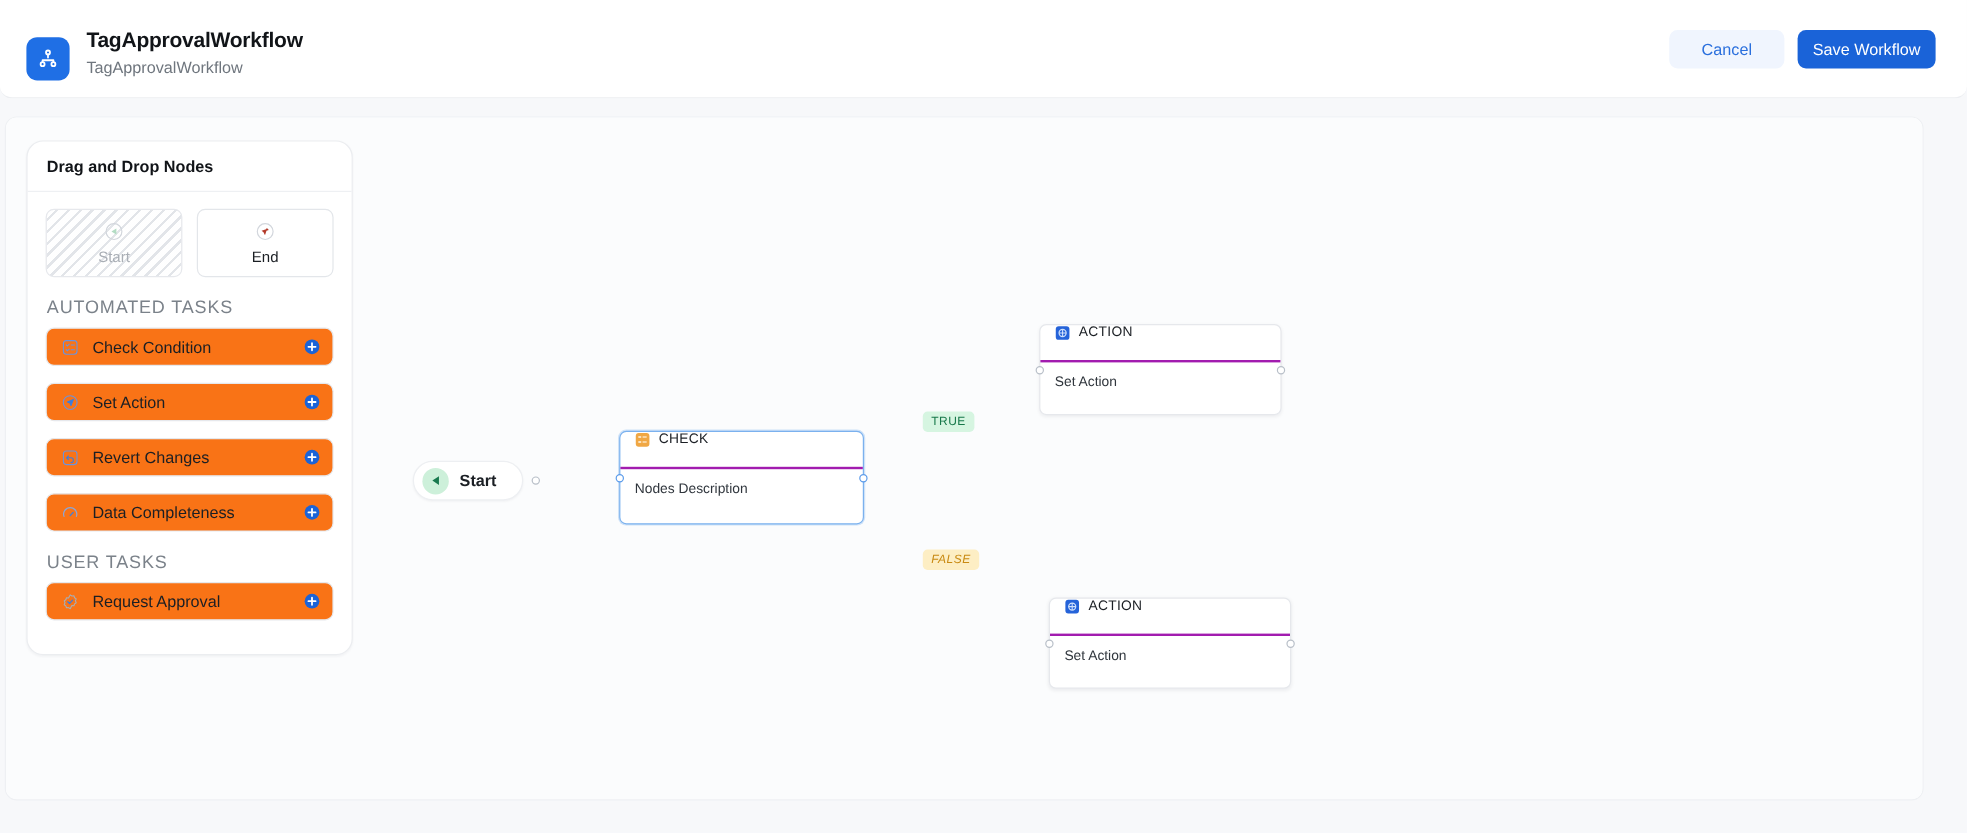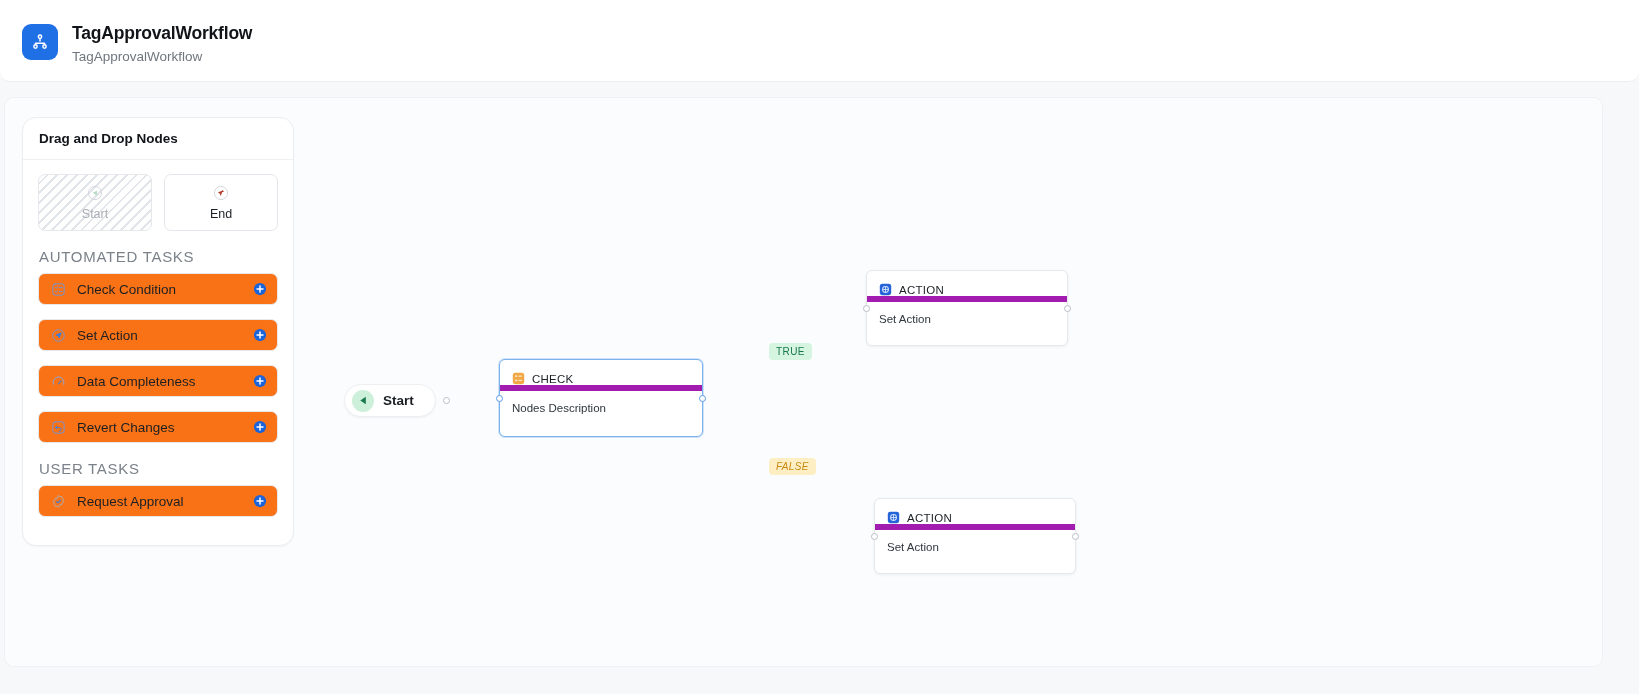--- a/index.html
+++ b/index.html
@@ -11,21 +11,21 @@
   }
 
   
   .header {
     position: absolute; left: 0; top: 0;
     width: 1639px; height: 82px;
     background: #ffffff;
     border-bottom: 1px solid #eceef1;
     border-radius: 0 0 10px 10px;
   }
-  .header-left { position: absolute; left: 22px; top: 22px; display: flex; align-items: flex-start; }
+  .header-left { position: absolute; left: 22px; top: 22px; display: flex; align-items: flex-end; }
   .app-icon {
     width: 36px; height: 36px; border-radius: 9px;
     background: #1f6fe5;
     display: flex; align-items: center; justify-content: center;
     margin-right: 14px; margin-top: 2px;
   }
   .title-block { padding-top: 0px; }
   .app-title { font-size: 17.5px; font-weight: bold; color: #111418; letter-spacing: -0.2px; line-height: 22px; }
   .app-subtitle { font-size: 13.5px; color: #6f767e; line-height: 20px; margin-top: 3px; }
 
@@ -112,28 +112,28 @@
     margin-right: 9px;
   }
   .start-text { font-size: 13.5px; font-weight: bold; color: #1b1f24; }
 
   .flow-node {
     background: #ffffff; border: 1px solid #e6e8ec; border-radius: 6px;
     box-shadow: 0 1px 3px rgba(16,24,40,0.06);
   }
   .flow-node.selected { border: 1px solid #7bb1ee; box-shadow: 0 0 0 1px rgba(123,177,238,0.35); }
   .node-head {
-    height: 31px; display: flex; align-items: flex-end; padding: 0 12px;
-    border-bottom: 6px solid #a21caf;
+    height: 31px; display: flex; align-items: flex-start; padding: 0 12px;
+    border-bottom: 2px solid #a21caf;
   }
   .node-type-ico { width: 13px; height: 13px; margin-right: 7px; display:flex; }
   .node-type { font-size: 11.5px; color: #1b1f24; letter-spacing: 0.25px; }
   .node-body { padding: 11px 12px; font-size: 11.5px; color: #30363d; }
 
-  .check-node { left: 494px; top: 261px; width: 204px; height: 78px; }
+  .check-node { left: 511px; top: 261px; width: 204px; height: 78px; }
   .action-node-a { left: 861px; top: 172px; width: 202px; height: 76px; }
   .action-node-b { left: 869px; top: 400px; width: 202px; height: 76px; }
 
   .handle {
     position: absolute; width: 7px; height: 7px; border-radius: 50%;
     background: #ffffff; border: 1px solid #b8bfc8;
   }
   .handle.blue { border-color: #5b9bea; }
 
   .badge {
@@ -155,20 +155,24 @@
         <circle cx="12" cy="5" r="2.2"></circle>
         <circle cx="6" cy="18" r="2.2"></circle>
         <circle cx="18" cy="18" r="2.2"></circle>
         <path d="M12 7.2v3.4M6 15.8v-2.2h12v2.2"></path>
       </svg>
     </div>
     <div class="title-block">
       <div class="app-title">TagApprovalWorkflow</div>
       <div class="app-subtitle">TagApprovalWorkflow</div>
     </div>
+  </div>
+  <div class="header-right">
+    <button class="btn btn-cancel">Cancel</button>
+    <button class="btn btn-save">Save Workflow</button>
   </div>
 </div>
 
 <div class="canvas-card">
   <div class="canvas-surface">
 
     <svg class="svg-layer">
       <defs>
         <marker id="arw" markerWidth="9" markerHeight="9" refX="7.5" refY="4.5" orient="auto">
           <path d="M0.5,1 L8,4.5 L0.5,8 z" fill="#585f68"></path>
@@ -301,50 +305,50 @@
           <span class="task-add">
             <svg width="14" height="14" viewBox="0 0 16 16">
               <circle cx="8" cy="8" r="7" fill="#1a63d8"></circle>
               <path d="M8 4.6v6.8M4.6 8h6.8" stroke="#ffffff" stroke-width="1.7" stroke-linecap="round"></path>
             </svg>
           </span>
         </div>
 
         <div class="task">
           <span class="task-ico">
+            <svg width="15" height="15" viewBox="0 0 18 18" fill="none" stroke="#6b93de" stroke-width="1.1" stroke-linecap="round" stroke-linejoin="round">
+              <rect x="2.2" y="2.2" width="13.6" height="13.6" rx="3"></rect>
+              <path d="M7.2 7.2L5.4 9l1.8 1.8M5.6 9h4.2a2.4 2.4 0 0 1 0 4.8" stroke="#3b7ddd"></path>
+            </svg>
+          </span>
+          <span class="task-label">Revert Changes</span>
+          <span class="task-add">
+            <svg width="14" height="14" viewBox="0 0 16 16">
+              <circle cx="8" cy="8" r="7" fill="#1a63d8"></circle>
+              <path d="M8 4.6v6.8M4.6 8h6.8" stroke="#ffffff" stroke-width="1.7" stroke-linecap="round"></path>
+            </svg>
+          </span>
+        </div>
+
+        <div class="task">
+          <span class="task-ico">
             <svg width="15" height="15" viewBox="0 0 18 18" fill="none" stroke="#8ba6d8" stroke-width="1.2" stroke-linecap="round">
               <path d="M2.8 12.4a6.6 6.6 0 1 1 12.4 0"></path>
               <path d="M9 11.6l3-3.2" stroke="#4d7fcc" stroke-width="1.4"></path>
             </svg>
           </span>
           <span class="task-label">Data Completeness</span>
           <span class="task-add">
             <svg width="14" height="14" viewBox="0 0 16 16">
               <circle cx="8" cy="8" r="7" fill="#1a63d8"></circle>
               <path d="M8 4.6v6.8M4.6 8h6.8" stroke="#ffffff" stroke-width="1.7" stroke-linecap="round"></path>
             </svg>
           </span>
         </div>
 
-        <div class="task">
-          <span class="task-ico">
-            <svg width="15" height="15" viewBox="0 0 18 18" fill="none" stroke="#6b93de" stroke-width="1.1" stroke-linecap="round" stroke-linejoin="round">
-              <rect x="2.2" y="2.2" width="13.6" height="13.6" rx="3"></rect>
-              <path d="M7.2 7.2L5.4 9l1.8 1.8M5.6 9h4.2a2.4 2.4 0 0 1 0 4.8" stroke="#3b7ddd"></path>
-            </svg>
-          </span>
-          <span class="task-label">Revert Changes</span>
-          <span class="task-add">
-            <svg width="14" height="14" viewBox="0 0 16 16">
-              <circle cx="8" cy="8" r="7" fill="#1a63d8"></circle>
-              <path d="M8 4.6v6.8M4.6 8h6.8" stroke="#ffffff" stroke-width="1.7" stroke-linecap="round"></path>
-            </svg>
-          </span>
-        </div>
-
         <div class="group-label">USER TASKS</div>
 
         <div class="task">
           <span class="task-ico">
             <svg width="15" height="15" viewBox="0 0 18 18" fill="none" stroke="#a8aeb6" stroke-width="1.1" stroke-linecap="round" stroke-linejoin="round">
               <path d="M9 2.1l1.7 1.1 2-.2.7 1.9 1.6 1.2-.8 1.9.8 1.9-1.6 1.2-.7 1.9-2-.2L9 15.9l-1.7-1.1-2 .2-.7-1.9L3 11.9l.8-1.9L3 8.1l1.6-1.2.7-1.9 2 .2z"></path>
               <path d="M6.6 9l1.7 1.7 3.1-3.4" stroke="#3b7ddd" stroke-width="1.3"></path>
             </svg>
           </span>
           <span class="task-label">Request Approval</span>

